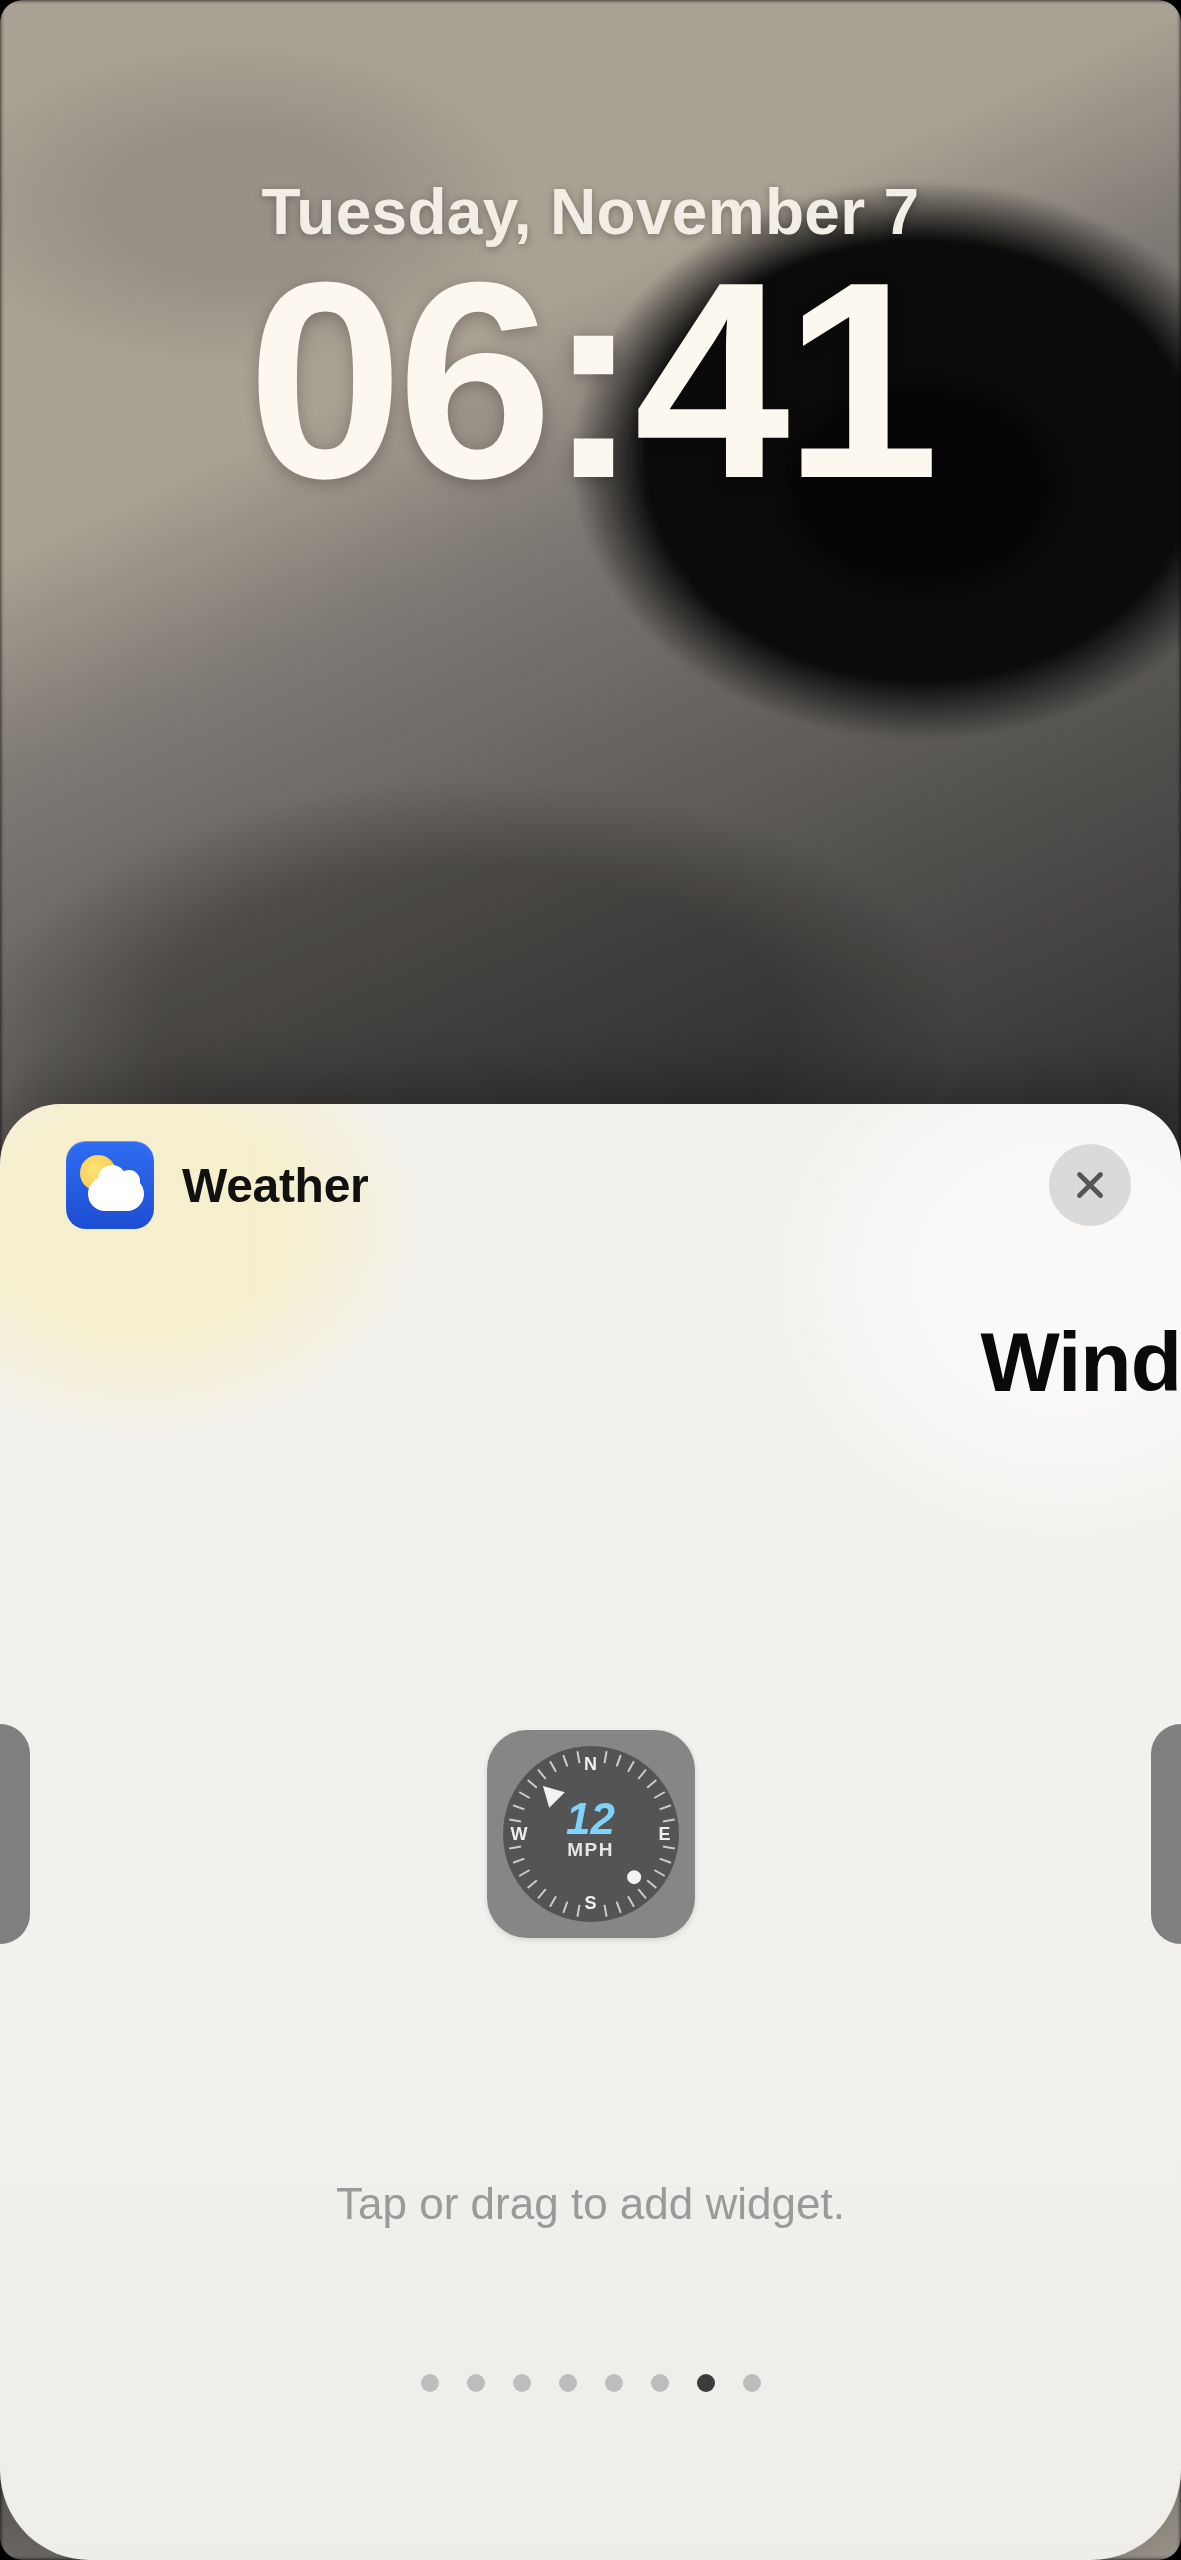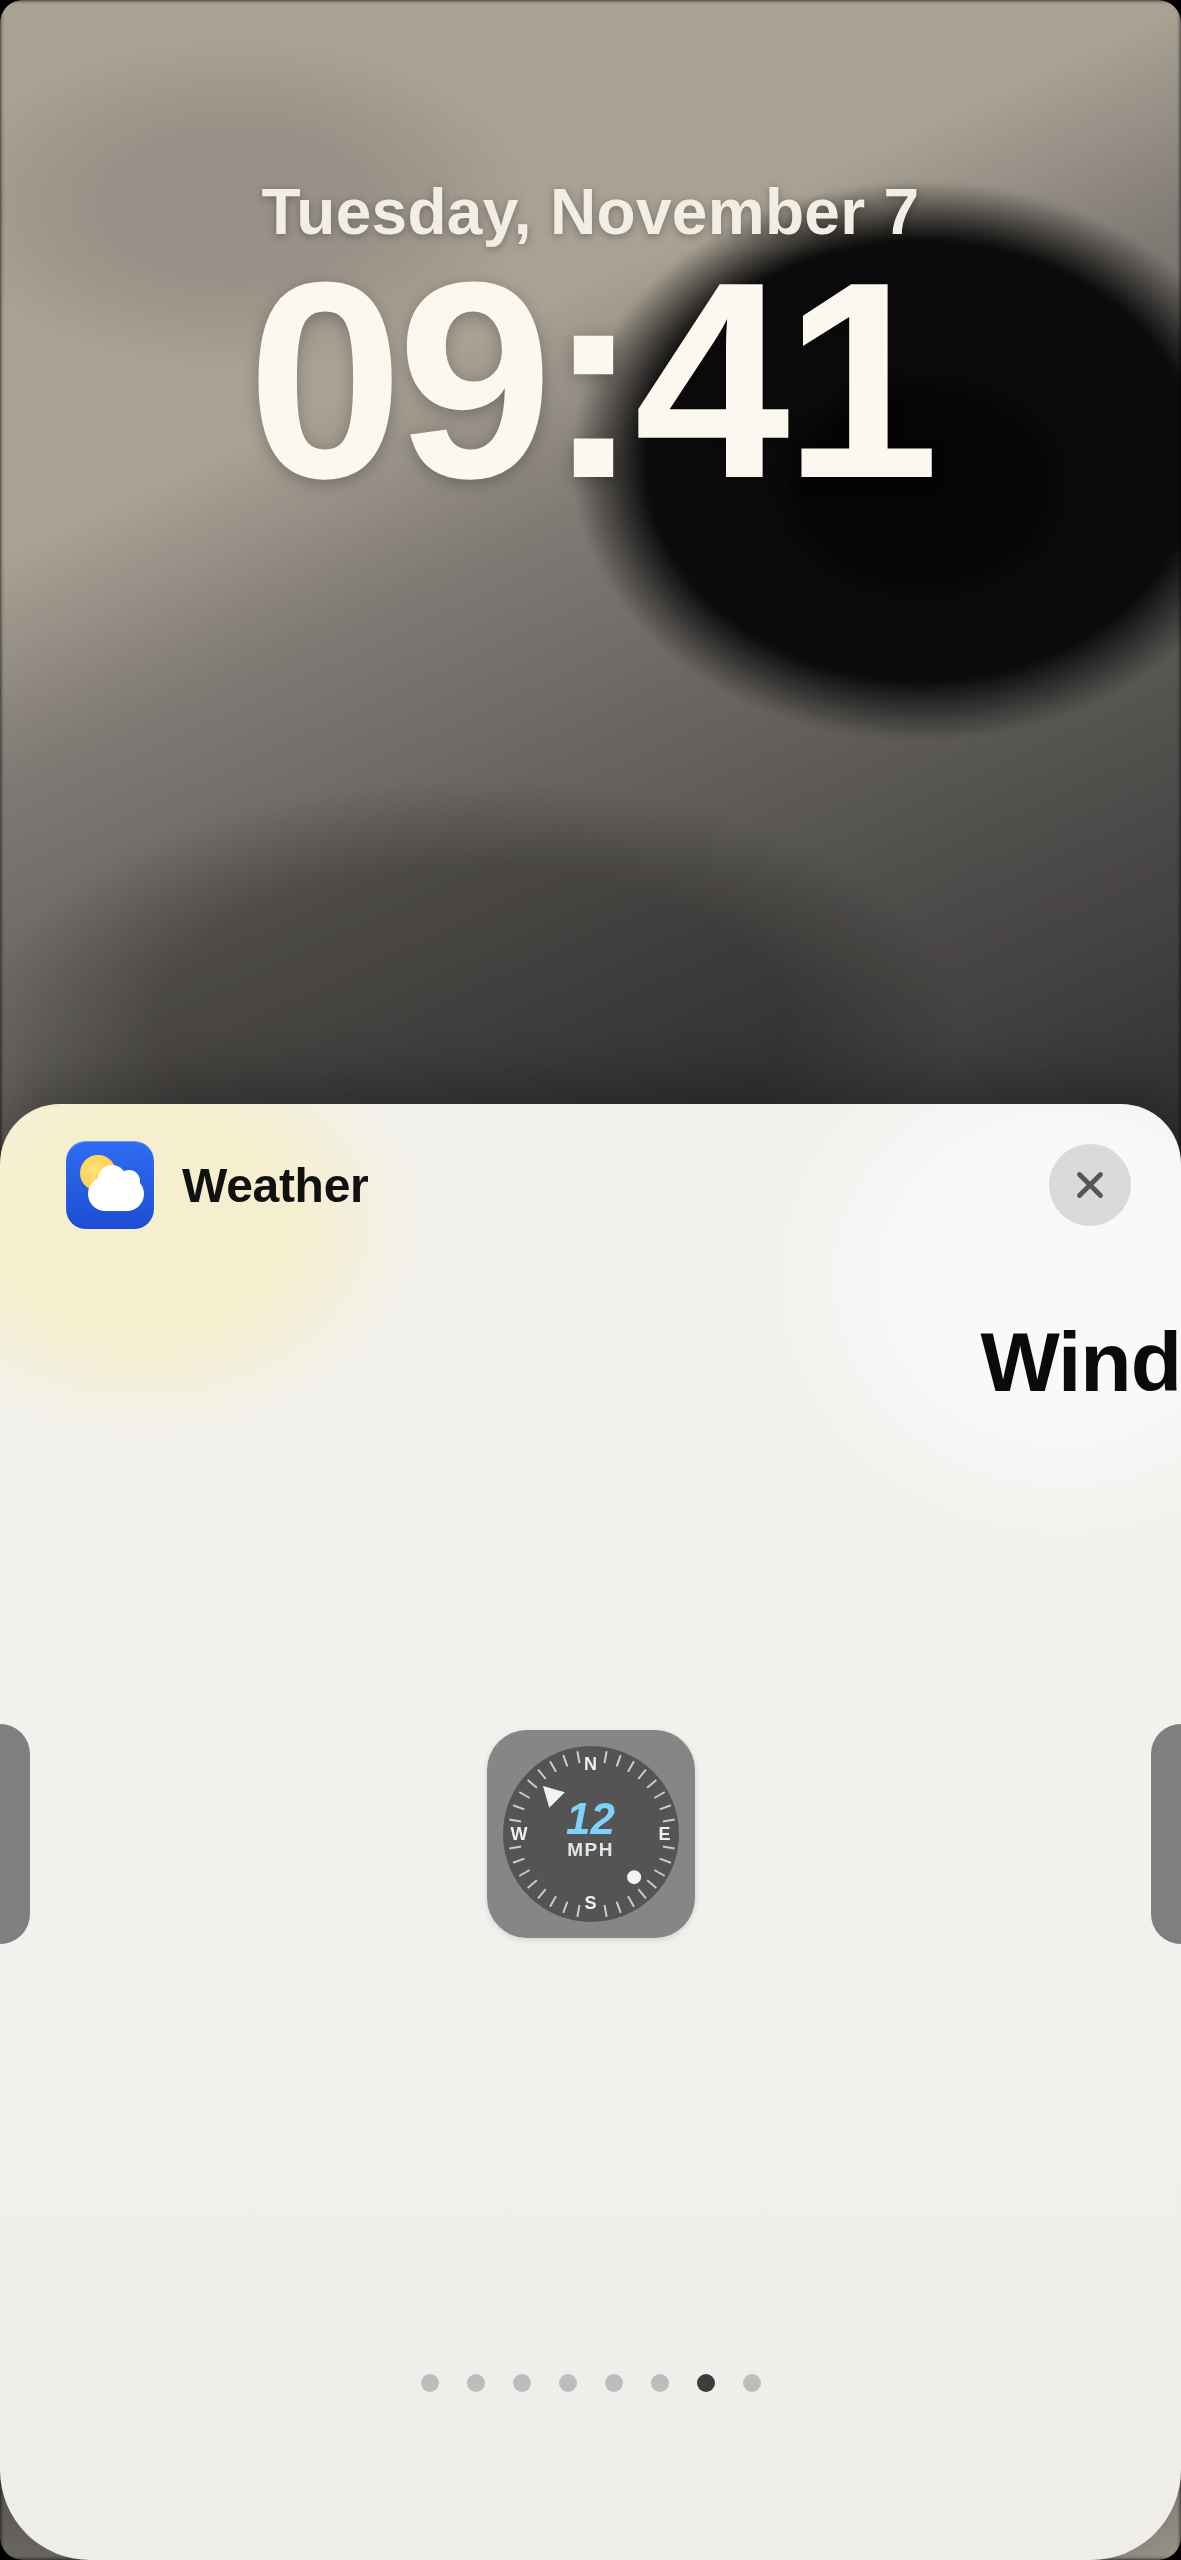--- a/index.html
+++ b/index.html
@@ -333,21 +333,21 @@
     }
   </style>
 </head>
 <body>
 
 <div class="phone-screen">
 
   <div class="wallpaper"></div>
 
   <div class="ls-date">Tuesday, November 7</div>
-  <div class="ls-time">09:41</div>
+  <div class="ls-time">06:41</div>
 
 
   <div class="sheet">
     <div class="sheet-header">
       <div class="weather-app-icon">
         <div class="sun"></div>
         <div class="cloud"></div>
       </div>
       <div class="app-name">Weather</div>
       <div class="close-btn">
@@ -412,20 +412,21 @@
             <div class="arrow-head"></div>
           </div>
           <div class="wind-value">
             <div class="num">12</div>
             <div class="unit">MPH</div>
           </div>
         </div>
       </div>
     </div>
 
+    <div class="hint">Tap or drag to add widget.</div>
 
     <div class="dots">
         <div class="dot"></div>
         <div class="dot"></div>
         <div class="dot"></div>
         <div class="dot"></div>
         <div class="dot"></div>
         <div class="dot"></div>
         <div class="dot active"></div>
         <div class="dot"></div>

